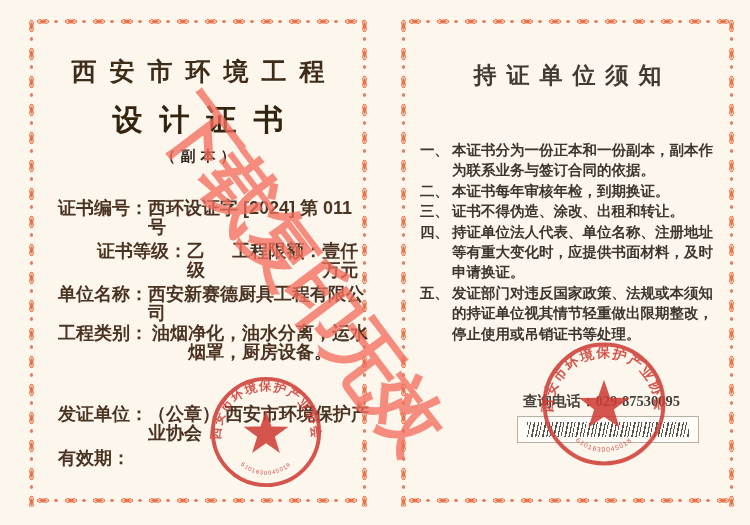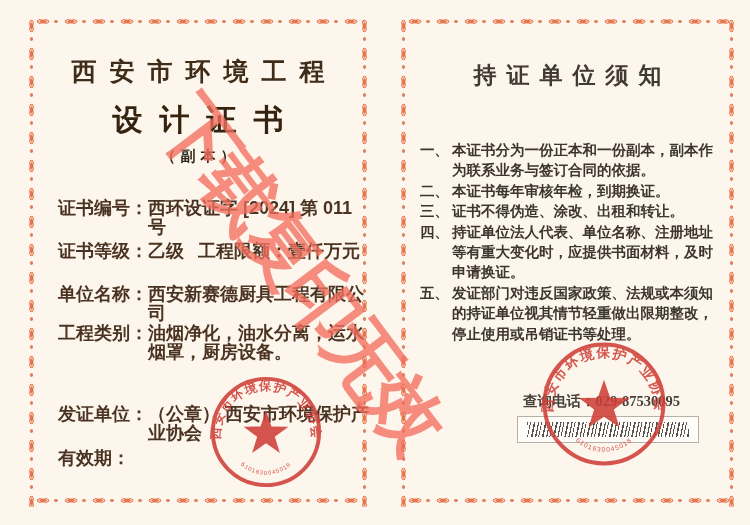--- a/index.html
+++ b/index.html
@@ -123,35 +123,35 @@
 
     <div class="cert-title1">西安市环境工程</div>
     <div class="cert-title2">设计证书</div>
     <div class="cert-subtitle">（副本）</div>
 
     <div class="field-row" style="top:186px;">
       <span class="lbl">证书编号：</span>
       <span class="val">西环设证字 [2024] 第 011 号</span>
     </div>
 
-    <div class="field-row" style="top:229px;">
+    <div class="field-row" style="top:229px;margin-left:39px;">
       <span class="lbl">证书等级：</span>
       <span class="val">乙级</span>
       <span class="row-pair2">
         <span class="lbl">工程限额：</span>
         <span class="val">壹仟万元</span>
       </span>
     </div>
 
     <div class="field-row" style="top:272px;">
       <span class="lbl">单位名称：</span>
       <span class="val">西安新赛德厨具工程有限公司</span>
     </div>
 
-    <div class="field-row" style="top:311px;">
+    <div class="field-row" style="top:311px;text-align:center;">
       <span class="lbl">工程类别：</span>
       <span class="val val-wrap">油烟净化，油水分离，运水烟罩，厨房设备。</span>
     </div>
 
     <div class="field-row" style="top:392px;">
       <span class="lbl">发证单位：</span>
       <span class="val">（公章） 西安市环境保护产业协会</span>
     </div>
 
     <div class="field-row" style="top:436px;">

